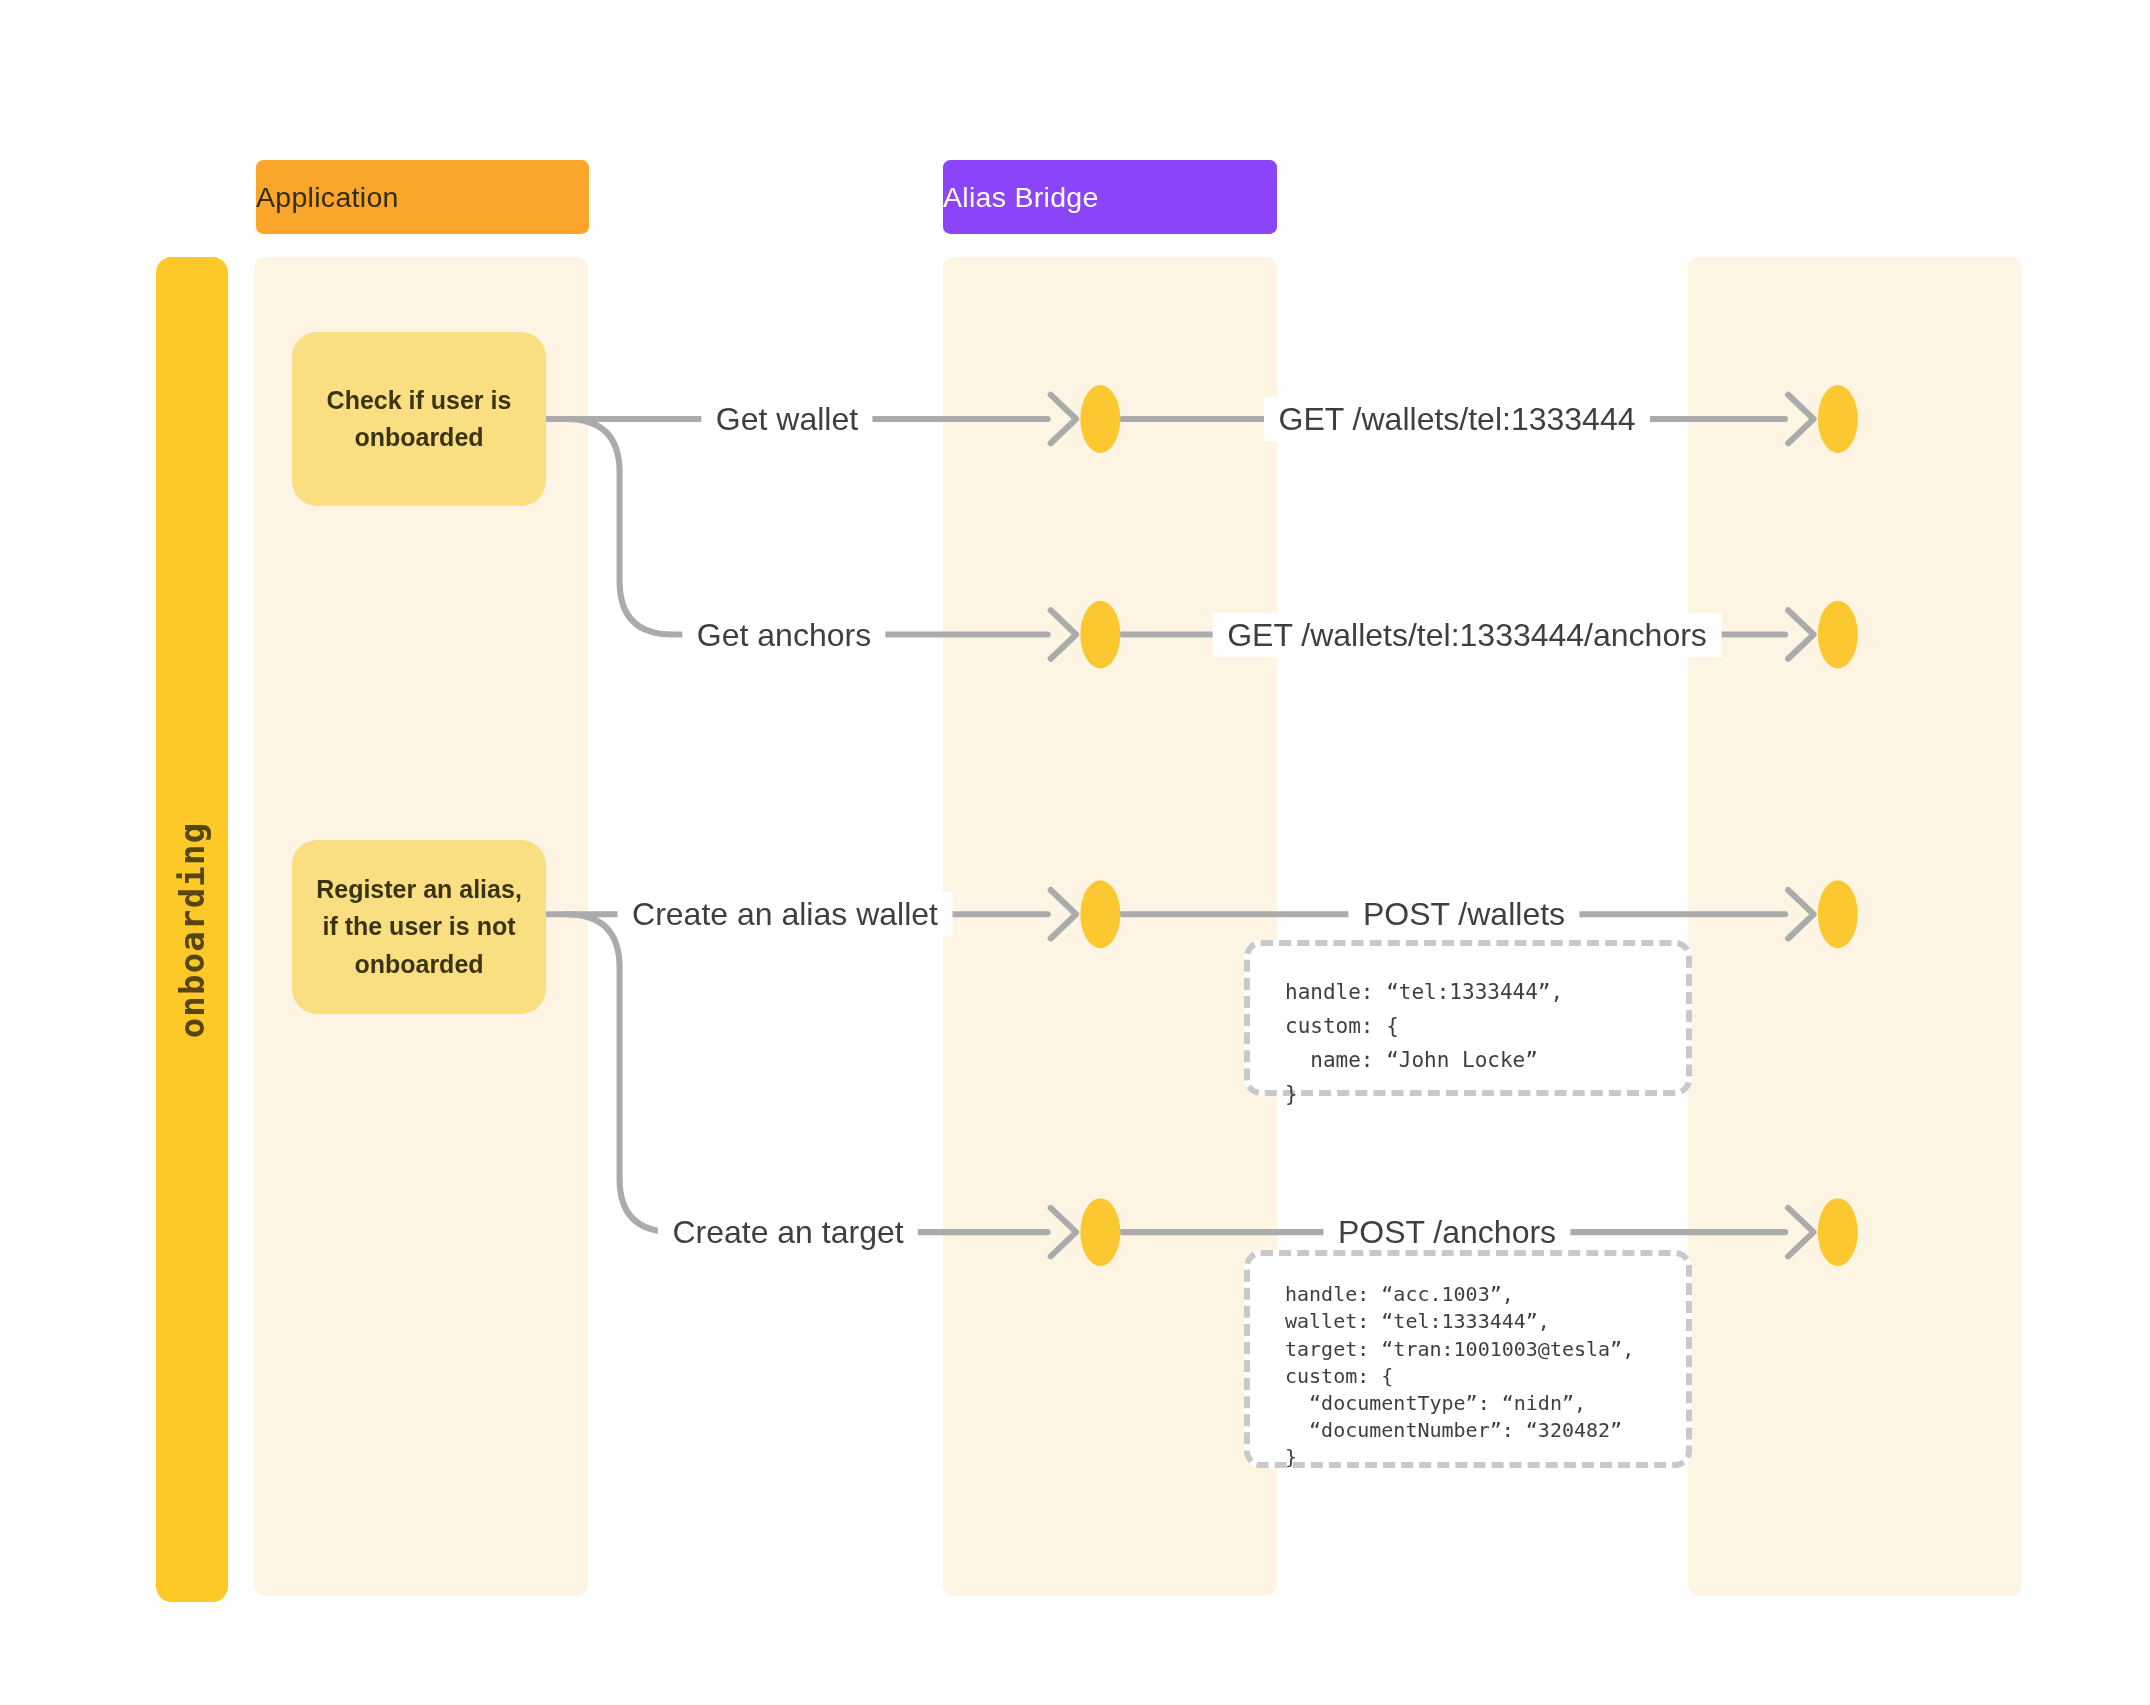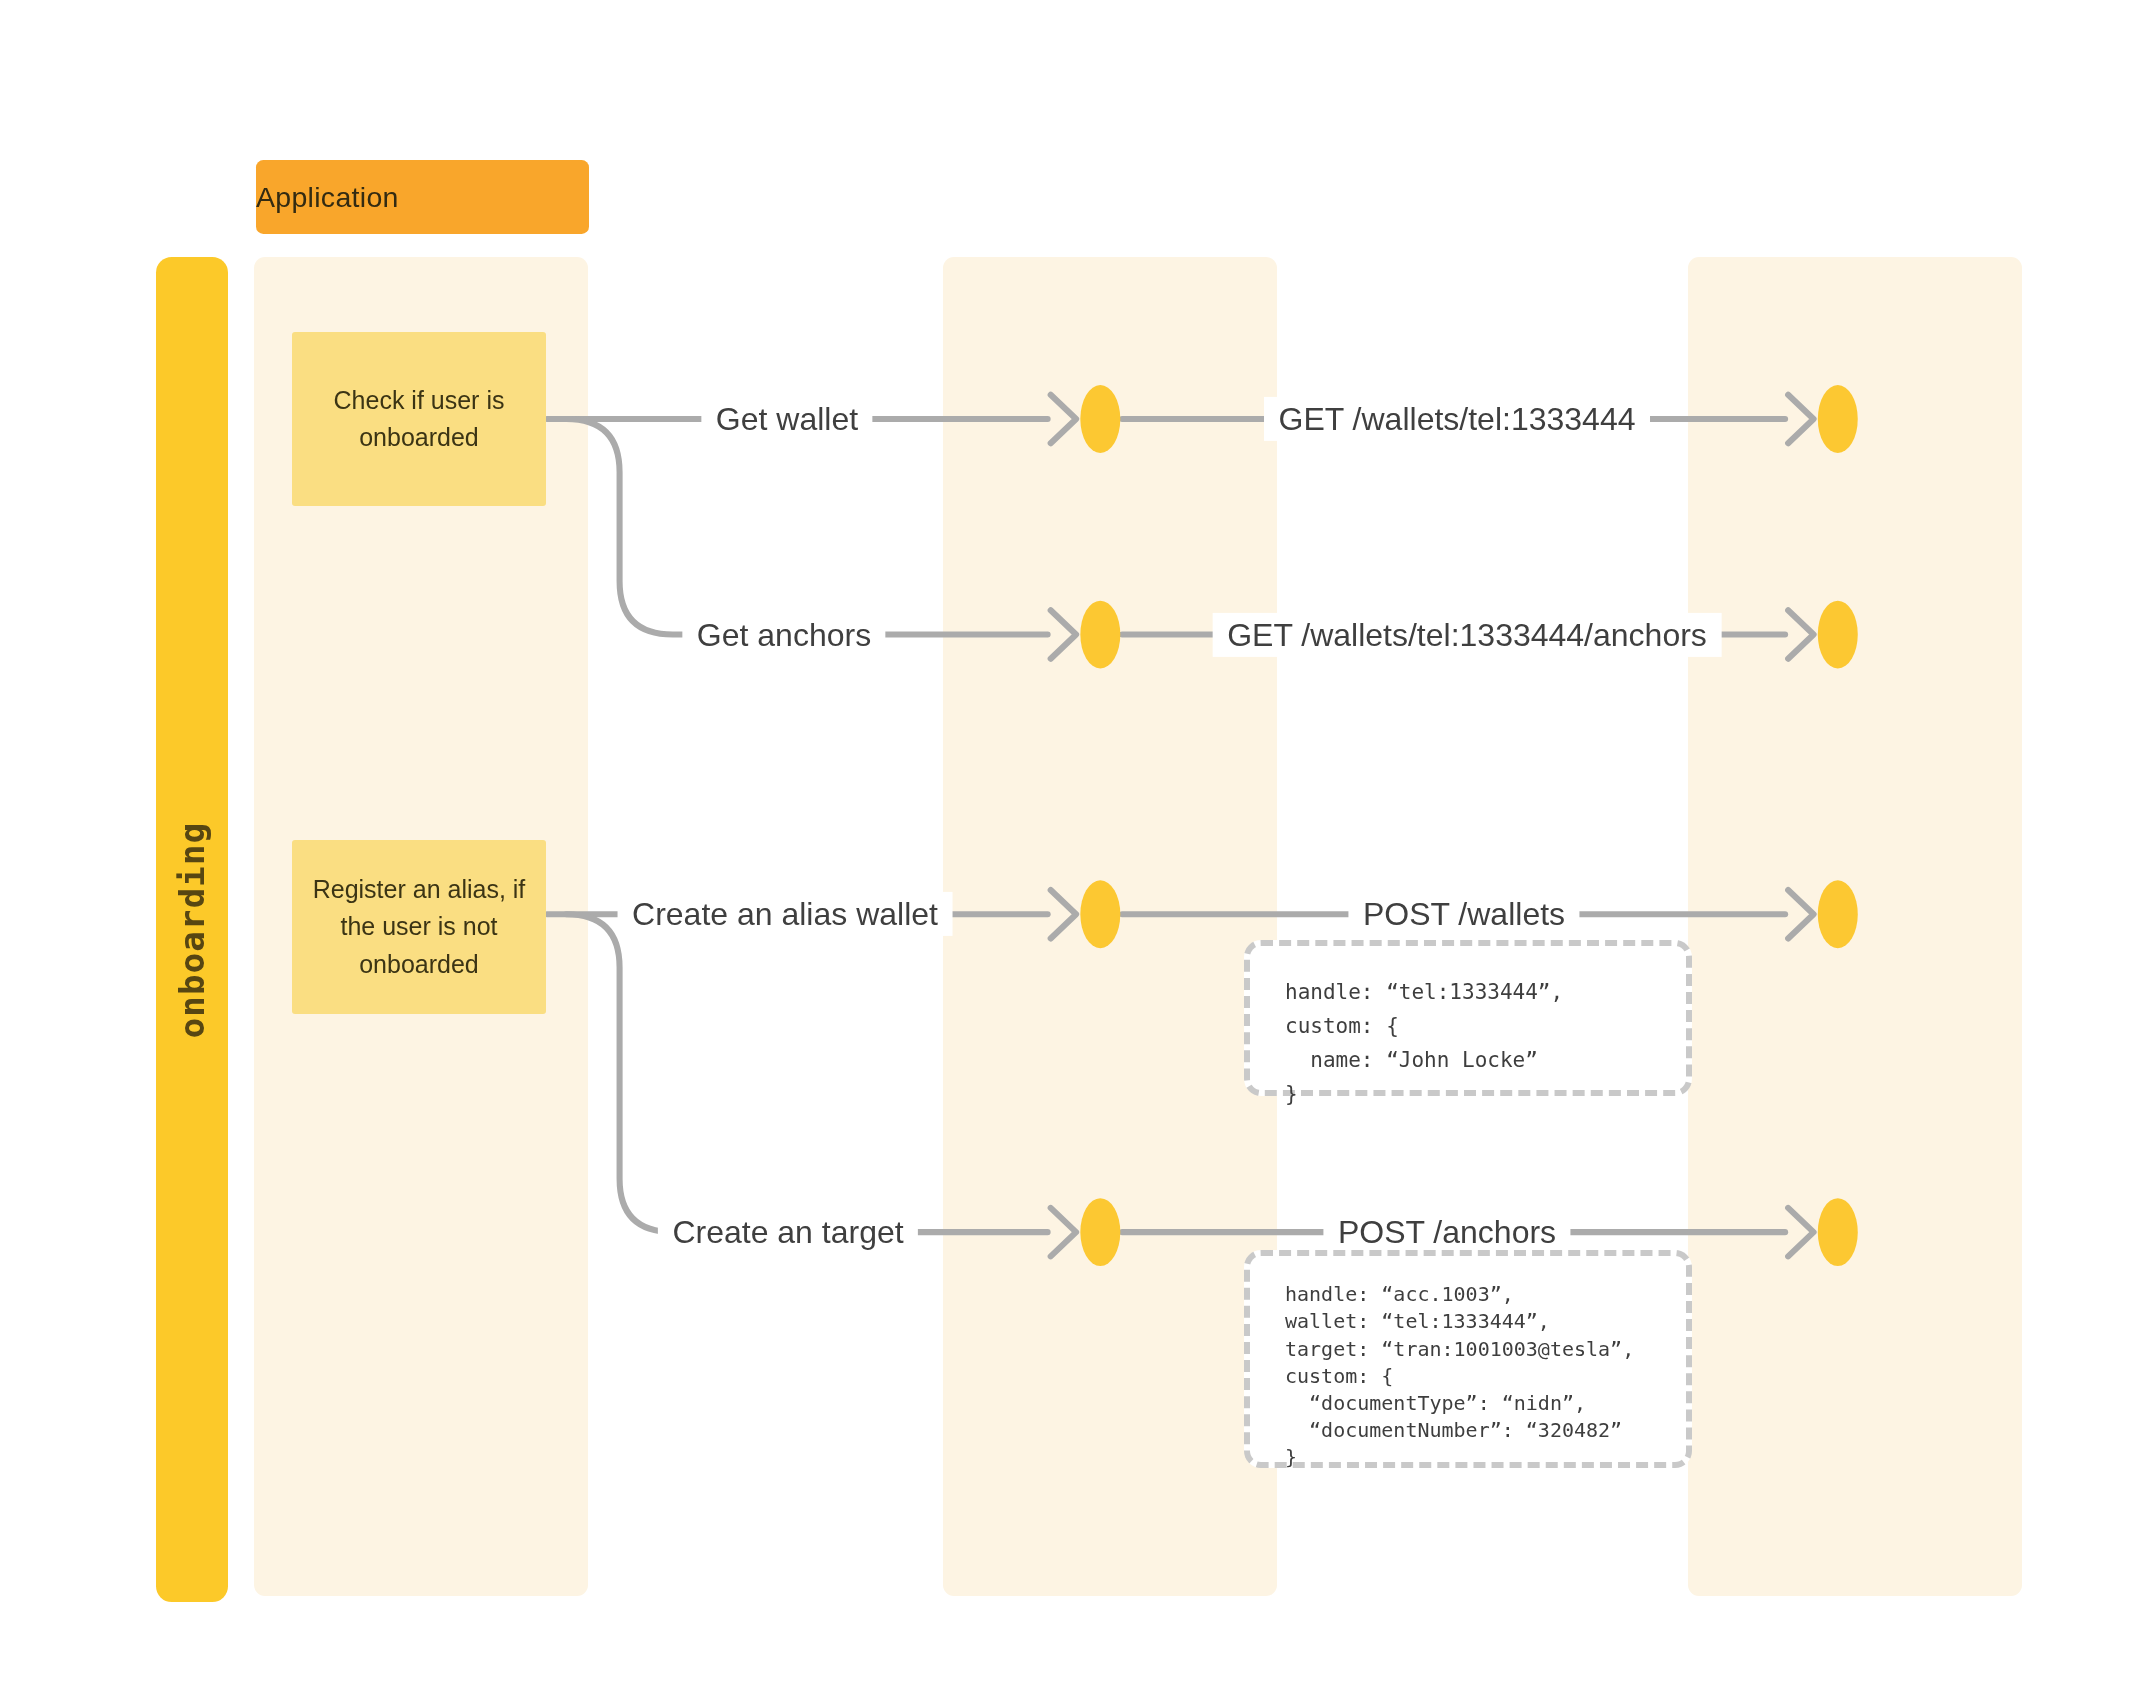--- a/index.html
+++ b/index.html
@@ -28,23 +28,23 @@
     display:flex;align-items:center;justify-content:center;
   }
   .phase-label{
     transform:rotate(-90deg);transform-origin:center;
     font-family:"DejaVu Sans Mono", monospace;font-weight:bold;font-size:34px;
     color:#574612;white-space:nowrap;letter-spacing:1.2px;
   }
   
   .sticky{
     position:absolute;left:292px;width:254px;height:174px;background:#FADE82;
-    border-radius:3px;z-index:4;display:flex;align-items:center;justify-content:center;
+    border-radius:25px;z-index:4;display:flex;align-items:center;justify-content:center;
     padding:0 18px;box-sizing:border-box;text-align:center;
-    font-size:25px;font-weight:normal;line-height:1.5;color:#3B3414;
+    font-size:25px;font-weight:bold;line-height:1.5;color:#3B3414;
   }
   .sticky.s1{top:332px;}
   .sticky.s2{top:840px;}
   
   #wires{position:absolute;left:0;top:0;z-index:3;}
   
   .msg{
     position:absolute;transform:translate(-50%,-50%);z-index:5;
     background:#ffffff;padding:3.6px 14.5px;white-space:nowrap;
     font-size:32px;color:#3F3F3F;
@@ -71,20 +71,23 @@
   <div class="lane-bg app"></div>
   <div class="lane-bg bridge"></div>
   <div class="lane-bg ledger"></div>
 
   <div class="phase-bar">
     <div class="phase-label">onboarding</div>
   </div>
 
   <div class="lane-header app">
       <span>Application</span>
+    </div>
+  <div class="lane-header bridge">
+      <span>Alias Bridge</span>
     </div>
 
   <svg id="wires" width="2151" height="1705" viewBox="0 0 3552 2816">
     <g stroke="#ABABAB" stroke-width="10" fill="none" stroke-linecap="round" stroke-linejoin="round">
 
       <path d="M 903 692 H 1730"></path>
       <path d="M 1853 692 H 2948"></path>
 
       <path d="M 935 692 Q 1023 692 1023 780 L 1023 960 Q 1023 1048 1111 1048 H 1730"></path>
       <path d="M 1853 1048 H 2948"></path>

